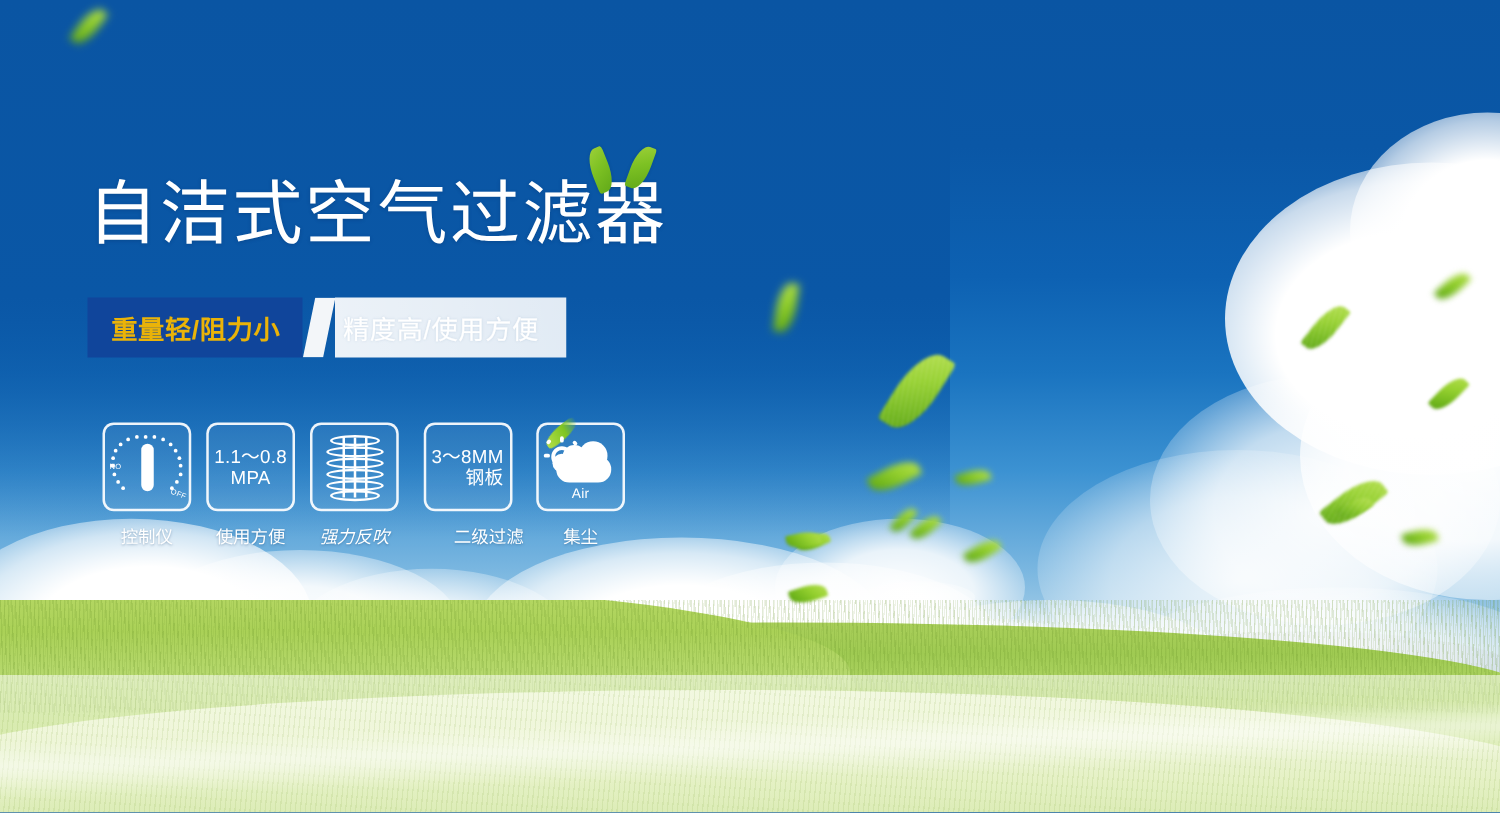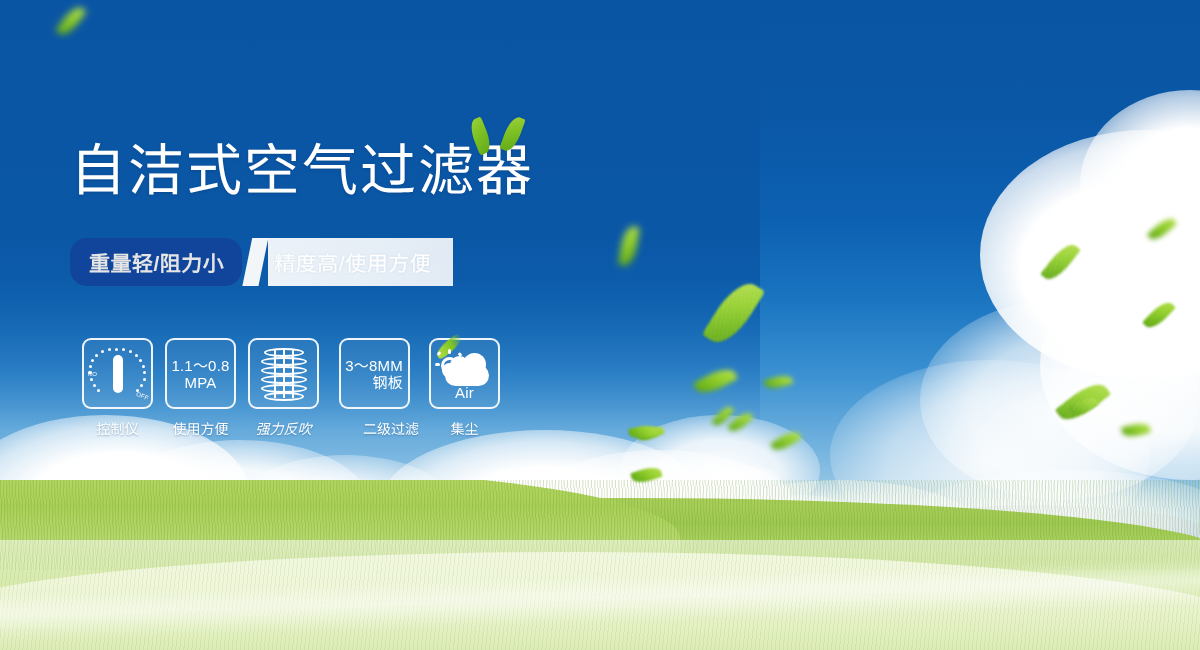--- a/index.html
+++ b/index.html
@@ -137,22 +137,22 @@
     position:absolute;width:15px;height:36px;border-radius:60% 10% 60% 10%;
     background:linear-gradient(150deg,#9fd13a 0%,#7dc123 45%,#5fa718 100%);
     box-shadow:0 0 3px rgba(0,0,0,.12);
   }
   .sprout .lf.a{left:8px;top:8px;transform:rotate(-22deg);}
   .sprout .lf.b{left:40px;top:6px;transform:rotate(20deg);}
 
   
   .subbar{position:absolute;left:70px;top:238px;height:48px;display:flex;}
   .subbar-left{
-    background:#10459b;color:#e5e5e5;font-size:21px;font-weight:700;
-    display:flex;align-items:center;padding:0 18px 0 19px;letter-spacing:.5px;border-radius:17px;
+    background:#10459b;color:#eab308;font-size:21px;font-weight:700;
+    display:flex;align-items:center;padding:0 18px 0 19px;letter-spacing:.5px;
   }
   .subbar-slash{
     width:26px;background:#f3f6f9;
     clip-path:polygon(38% 0,100% 0,62% 100%,0 100%);
   }
   .subbar-right{
     background:rgba(255,255,255,.90);
     display:flex;align-items:center;padding:0 22px 0 6px;
   }
   .subbar-right .txt{
@@ -237,21 +237,21 @@
   .airicon .ray{position:absolute;background:#fff;border-radius:2px;}
   .airicon .cloud-main{
     position:absolute;left:8px;top:16px;width:44px;height:21px;border-radius:11px;background:#fff;
   }
   .airicon .puff{position:absolute;border-radius:50%;background:#fff;}
   .airicon .puff.p1{left:13px;top:7px;width:19px;height:19px;}
   .airicon .puff.p2{left:26px;top:4px;width:23px;height:23px;}
   .airicon .puff.p3{left:5px;top:14px;width:15px;height:15px;}
   .airicon .airtxt{
     position:absolute;left:0;right:0;bottom:-2px;text-align:center;
-    color:#fff;font-size:15px;letter-spacing:.3px;
+    color:#fff;font-size:11px;letter-spacing:.3px;
   }
   .airicon .leafstreak{
     position:absolute;left:-3px;top:-8px;width:30px;height:11px;
     background:linear-gradient(100deg,#b6e04a 0%,#7fc522 60%,rgba(127,197,34,0) 100%);
     border-radius:60% 20% 60% 20%;transform:rotate(-38deg);filter:blur(.6px);
   }
 
   
   .leaf{
     position:absolute;border-radius:62% 8% 62% 8%;

